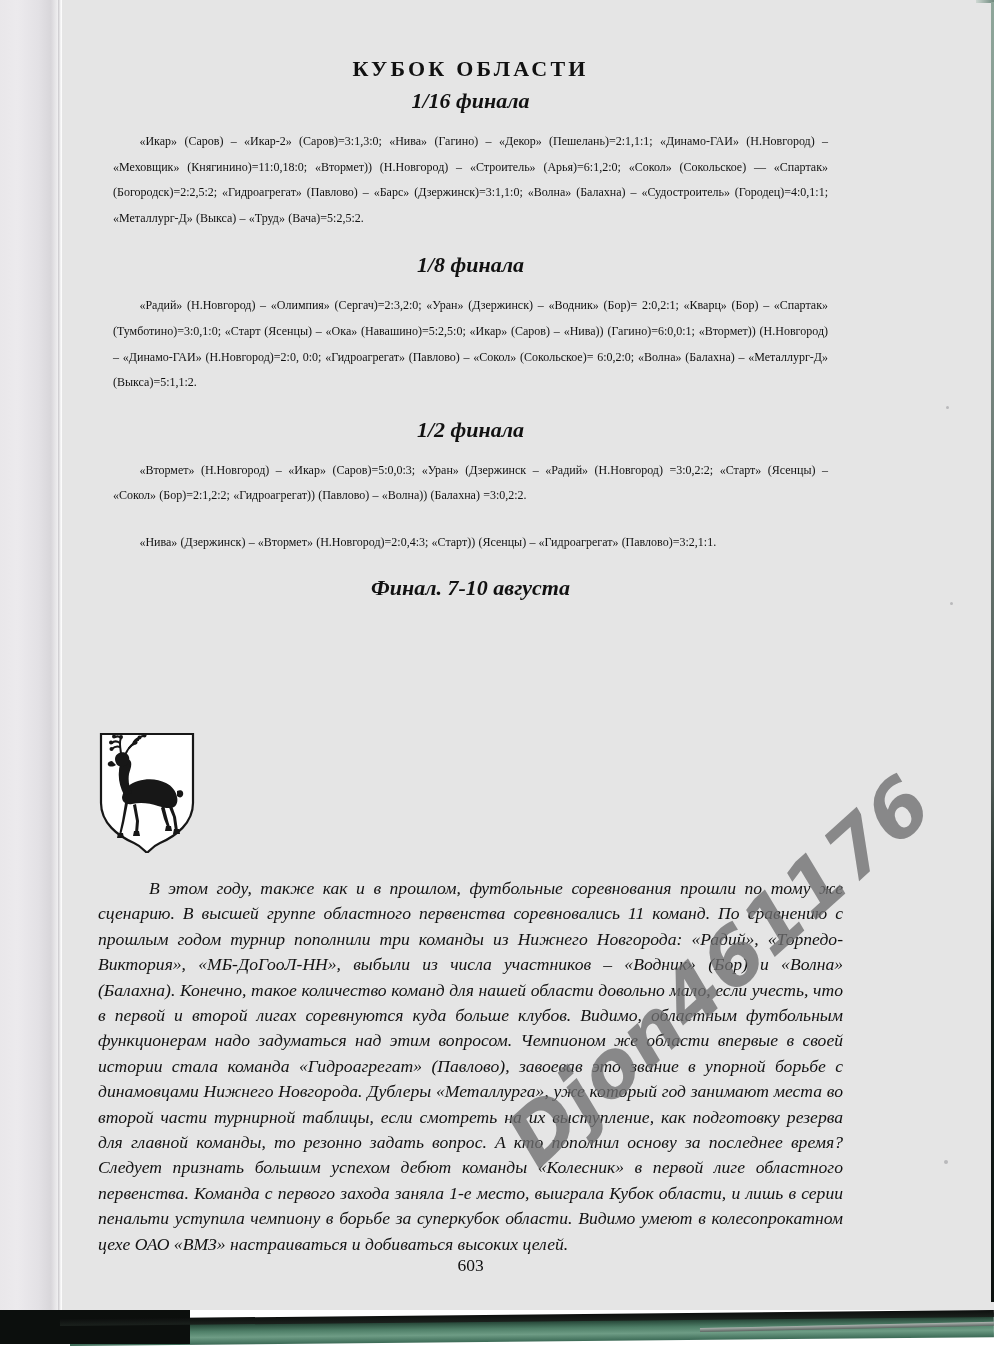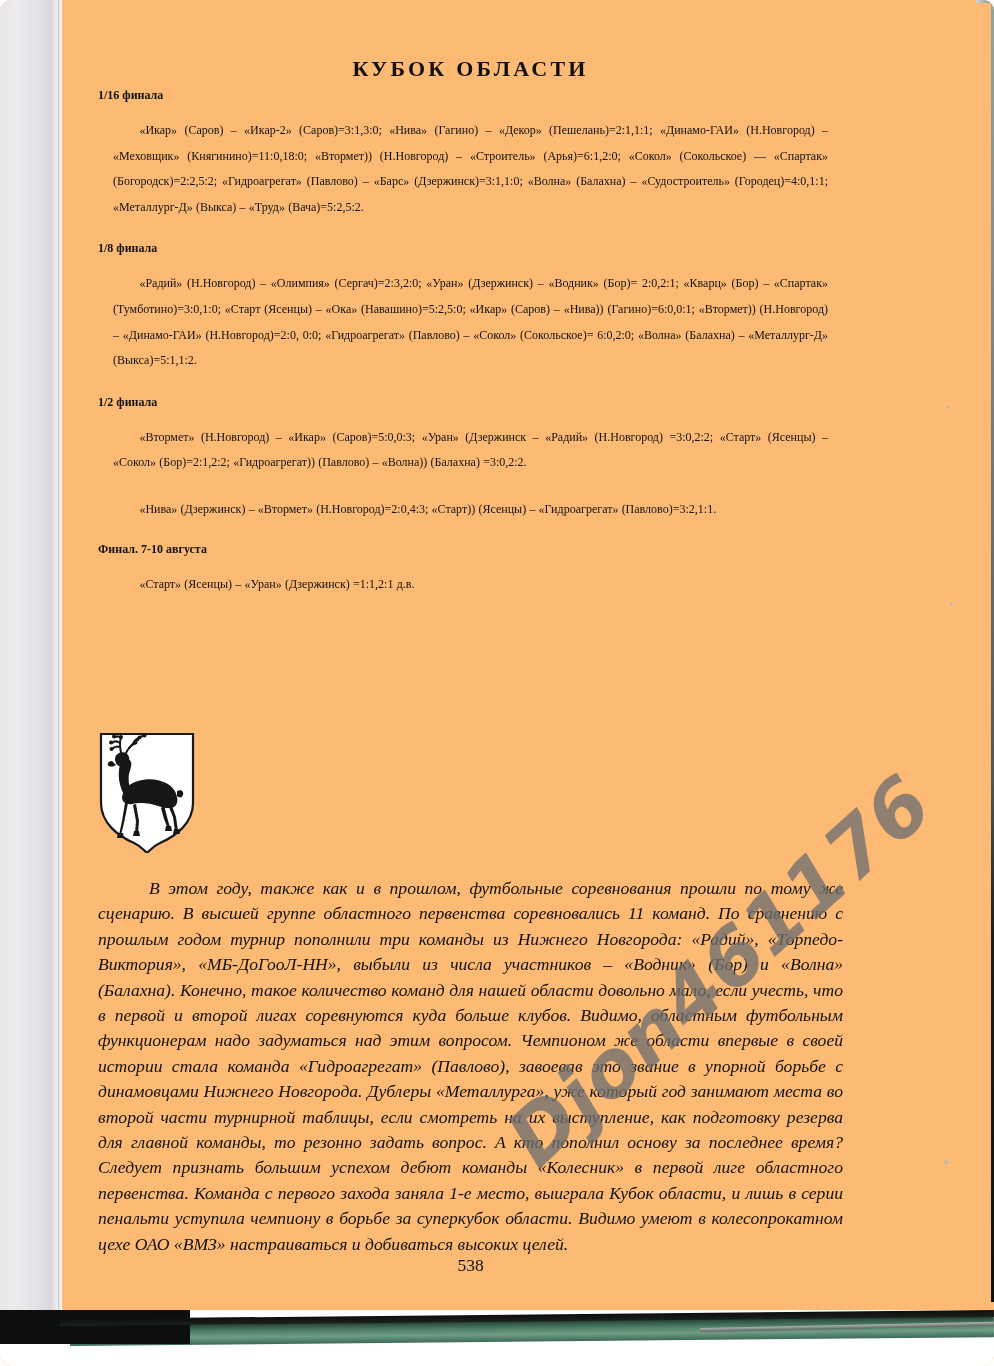--- a/index.html
+++ b/index.html
@@ -13,23 +13,22 @@
     overflow: hidden;
     font-family: "Liberation Serif", "DejaVu Serif", serif;
     color: #111111;
     position: relative;
   }
 
   
   #scan {
     position: absolute;
     inset: 0;
-    background: #fdba74;
+    background: #e5e5e5;
     overflow: hidden;
-    border-radius: 11px;
   }
   
   #gutter-left {
     position: absolute;
     left: 0; top: 0;
     width: 62px; height: 1312px;
     background: linear-gradient(to right,
         #e9e7ea 0%, #eceaed 28%, #e3e1e5 62%, #d8d6da 82%, #fdfdfd 100%);
     z-index: 2;
   }
@@ -110,23 +109,25 @@
 
   h1.section-title {
     font-size: 22px;
     font-weight: bold;
     letter-spacing: 3.2px;
     text-align: center;
     margin: 0 0 6px 0;
     font-family: "Liberation Serif", "DejaVu Serif", serif;
   }
   h2.round-title {
-    font-size: 12px;
+    font-size: 22px;
     font-weight: bold;
+    text-align: center;
     margin: 0 0 3px 0;
+    font-style: italic;
   }
   p.round-body {
     font-size: 12px;
     line-height: 25.6px;
     text-align: justify;
     text-indent: 2.2em;
     margin: 15px;
     hyphens: manual;
     word-spacing: 0.02em;
   }
@@ -240,21 +241,20 @@
       <h2 class="round-title">1/2 финала</h2>
       <p class="round-body">«Втормет» (Н.Новгород) – «Икар» (Саров)=5:0,0:3; «Уран» (Дзержинск – «Радий» (Н.Новгород) =3:0,2:2; «Старт» (Ясенцы) – «Сокол» (Бор)=2:1,2:2; «Гидроагрегат)) (Павлово) – «Волна)) (Балахна) =3:0,2:2.</p>
     </div>
 
     <div class="round-block tight">
       <p class="round-body">«Нива» (Дзержинск) – «Втормет» (Н.Новгород)=2:0,4:3; «Старт)) (Ясенцы) – «Гидроагрегат» (Павлово)=3:2,1:1.</p>
     </div>
 
     <div class="round-block">
       <h2 class="round-title">Финал. 7-10 августа</h2>
-      <p class="round-body">«Старт» (Ясенцы) – «Уран» (Дзержинск) =1:1,2:1 д.в.</p>
     </div>
 
   </div>
 
   <div id="chapter-heading">
 
     <svg id="emblem" viewBox="0 0 98 122">
       <path d="M3 3 H95 V72 C95 92 78 105 62 112 C55 115 52 119 49 122
                C46 119 43 115 36 112 C20 105 3 92 3 72 Z" fill="#ffffff" stroke="#171717" stroke-width="2.2"></path>
 
@@ -301,21 +301,21 @@
 
       <path d="M79 60 C83 58 86 60 85 64 C84 67 81 67 79 65 Z" fill="#171717"></path>
     </svg>
 
   </div>
 
   <div id="article">
     <p>В этом году, также как  и в прошлом, футбольные соревнования прошли по тому же сценарию. В высшей группе областного первенства соревновались  11 команд. По сравнению с прошлым годом турнир пополнили три команды из Нижнего Новгорода: «Радий», «Торпедо-Виктория», «МБ-ДоГооЛ-НН», выбыли из числа участников – «Водник» (Бор) и «Волна» (Балахна). Конечно, такое количество команд для нашей области довольно мало, если учесть, что в первой и второй лигах соревнуются куда больше клубов. Видимо, областным футбольным функционерам надо задуматься над этим вопросом. Чемпионом же области впервые в своей истории стала команда «Гидроагрегат» (Павлово), завоевав это звание в упорной борьбе с динамовцами Нижнего Новгорода. Дублеры «Металлурга», уже который год занимают места во второй части турнирной таблицы, если смотреть на их выступление, как  подготовку резерва для главной команды, то резонно задать вопрос. А кто пополнил основу за последнее время? Следует признать большим успехом дебют команды «Колесник» в первой лиге областного первенства. Команда с первого захода заняла 1-е место, выиграла Кубок области, и лишь в серии пенальти уступила чемпиону в борьбе за суперкубок области. Видимо умеют в колесопрокатном цехе ОАО «ВМЗ» настраиваться  и  добиваться высоких целей.</p>
   </div>
 
-  <div id="page-number">538</div>
+  <div id="page-number">603</div>
 
   <div id="watermark">Djon461176</div>
 
   <div class="speck" style="left:944px; top:1160px; width:4px; height:4px; border-radius:50%;"></div>
   <div class="speck" style="left:950px; top:602px; width:3px; height:3px; border-radius:50%;"></div>
   <div class="speck" style="left:946px; top:406px; width:3px; height:3px; border-radius:50%;"></div>
 
   <div id="book-bottom"></div>
   <div id="cover-black-line"></div>
   <div id="cover-pages-line"></div>

